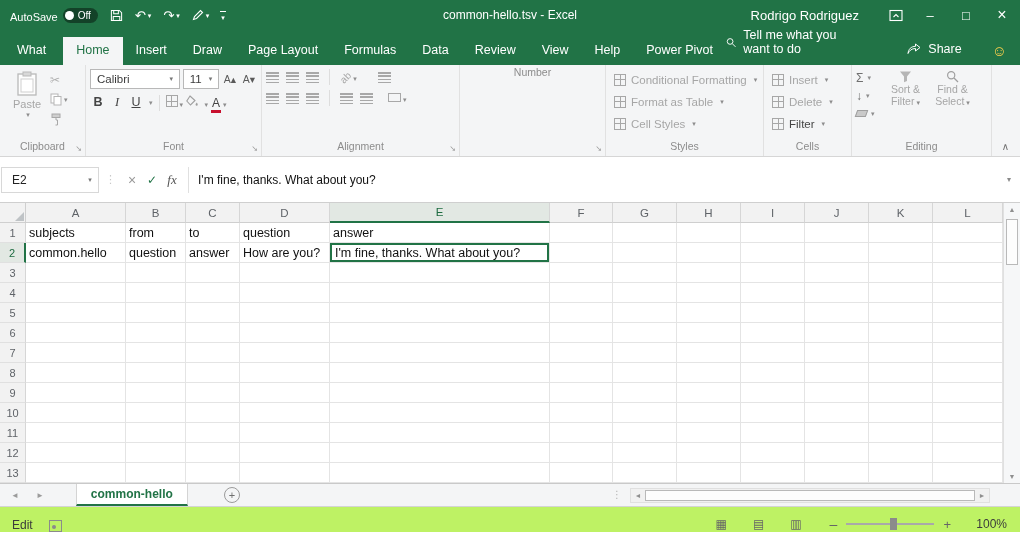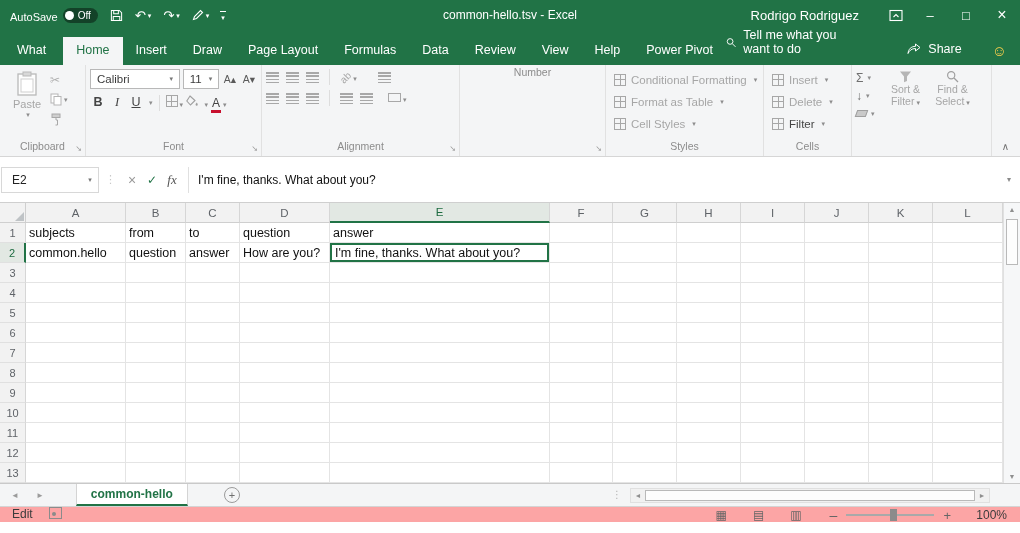--- a/index.html
+++ b/index.html
@@ -117,21 +117,21 @@
 .sheetbar{position:absolute;top:483px;left:0;right:0;height:23px;background:#f4f5f6;border-top:1px solid #c9c9c9;display:flex;align-items:center}
 .tab-nav{display:flex;gap:17px;padding-left:11px;color:#9b9b9b;font-size:8px}
 .sheet-tab{margin-left:32px;height:100%;display:flex;align-items:center;padding:0 14px;background:#fff;border-left:1px solid #d4d4d4;border-right:1px solid #d4d4d4;border-bottom:2px solid #217346;color:#217346;font-weight:bold;font-size:12px}
 .add-sheet{margin-left:36px;width:16px;height:16px;border:1px solid #9b9b9b;border-radius:50%;display:flex;align-items:center;justify-content:center;color:#6f6f6f;font-size:11px;line-height:1}
 .sheet-dots{position:absolute;left:612px;top:5px;color:#b5b5b5;font-size:10px}
 .hscroll{position:absolute;left:630px;top:4px;width:360px;height:15px;background:#f1f1f1;border:1px solid #e0e0e0;display:flex;align-items:center}
 .hs-arrow{width:14px;text-align:center;font-size:7px;color:#8f8f8f}
 .hs-thumb{flex:1;height:11px;background:#fdfdfd;border:1px solid #b9b9b9}
 
 
-.statusbar{position:absolute;top:506px;left:0;right:0;height:16px;background:#fca5a5;border-top:1px solid #d4d4d4;display:flex;align-items:flex-start;font-size:12px;color:#3b3b3b}
+.statusbar{position:absolute;top:506px;left:0;right:0;height:26px;background:#bef264;border-top:1px solid #d4d4d4;display:flex;align-items:flex-end;font-size:12px;color:#3b3b3b}
 .sb-mode{margin-left:12px}
 .sb-macro{margin-left:16px;width:13px;height:12px;border:1px solid #8b8b8b;position:relative}
 .sb-macro::after{content:"";position:absolute;left:2px;bottom:2px;width:4px;height:4px;border-radius:50%;background:#8b8b8b}
 .sb-right{margin-left:auto;display:flex;align-items:center}
 .sb-views{display:flex;gap:26px;color:#666;font-size:12px;margin-right:28px}
 .sb-zoomout{color:#666;font-size:14px;margin-right:9px}
 .sb-slider{width:88px;height:2px;background:#a9a9a9;position:relative;margin-right:9px}
 .sb-slider .thumb{position:absolute;left:50%;top:-5px;width:7px;height:12px;background:#8b8b8b}
 .sb-zoomin{color:#666;font-size:13px;margin-right:18px}
 .sb-zoom{width:38px;text-align:right;margin-right:13px}
@@ -400,20 +400,21 @@
         </div>
         <div class="bigbtn">
           <svg width="13" height="13" viewBox="0 0 13 13">
               <circle cx="5.2" cy="5.2" r="3.6" fill="none" stroke="#9f9f9f" stroke-width="1.2"></circle>
               <line x1="8" y1="8" x2="12" y2="12" stroke="#9f9f9f" stroke-width="1.2"></line>
             </svg>
           <span>Find &amp;</span>
           <span><span>Select</span><span class="dd">▾</span></span>
         </div>
       </div>
+      <div class="g-label"><span>Editing</span></div>
     </div>
 
     <div class="ribbon-tail">
       <span class="collapse">∧</span>
     </div>
   </div>
 
   <div class="fbar">
     <div class="namebox">
       <span class="nb-t">E2</span>

